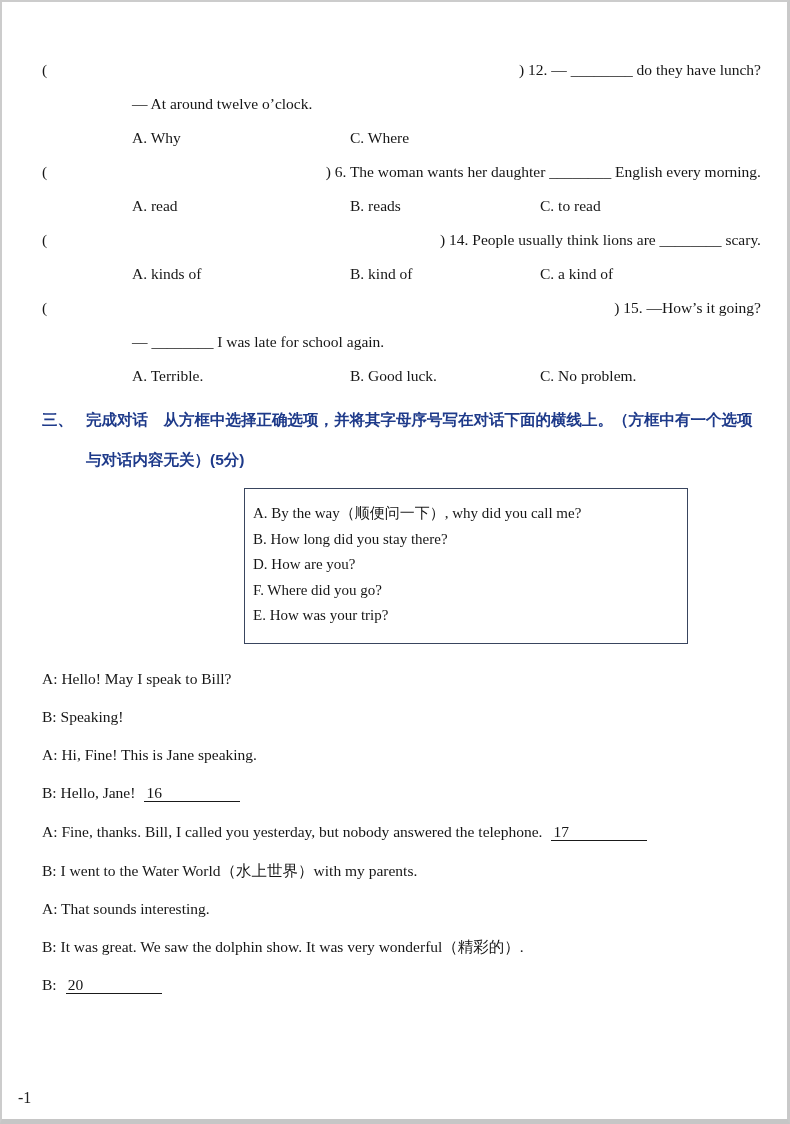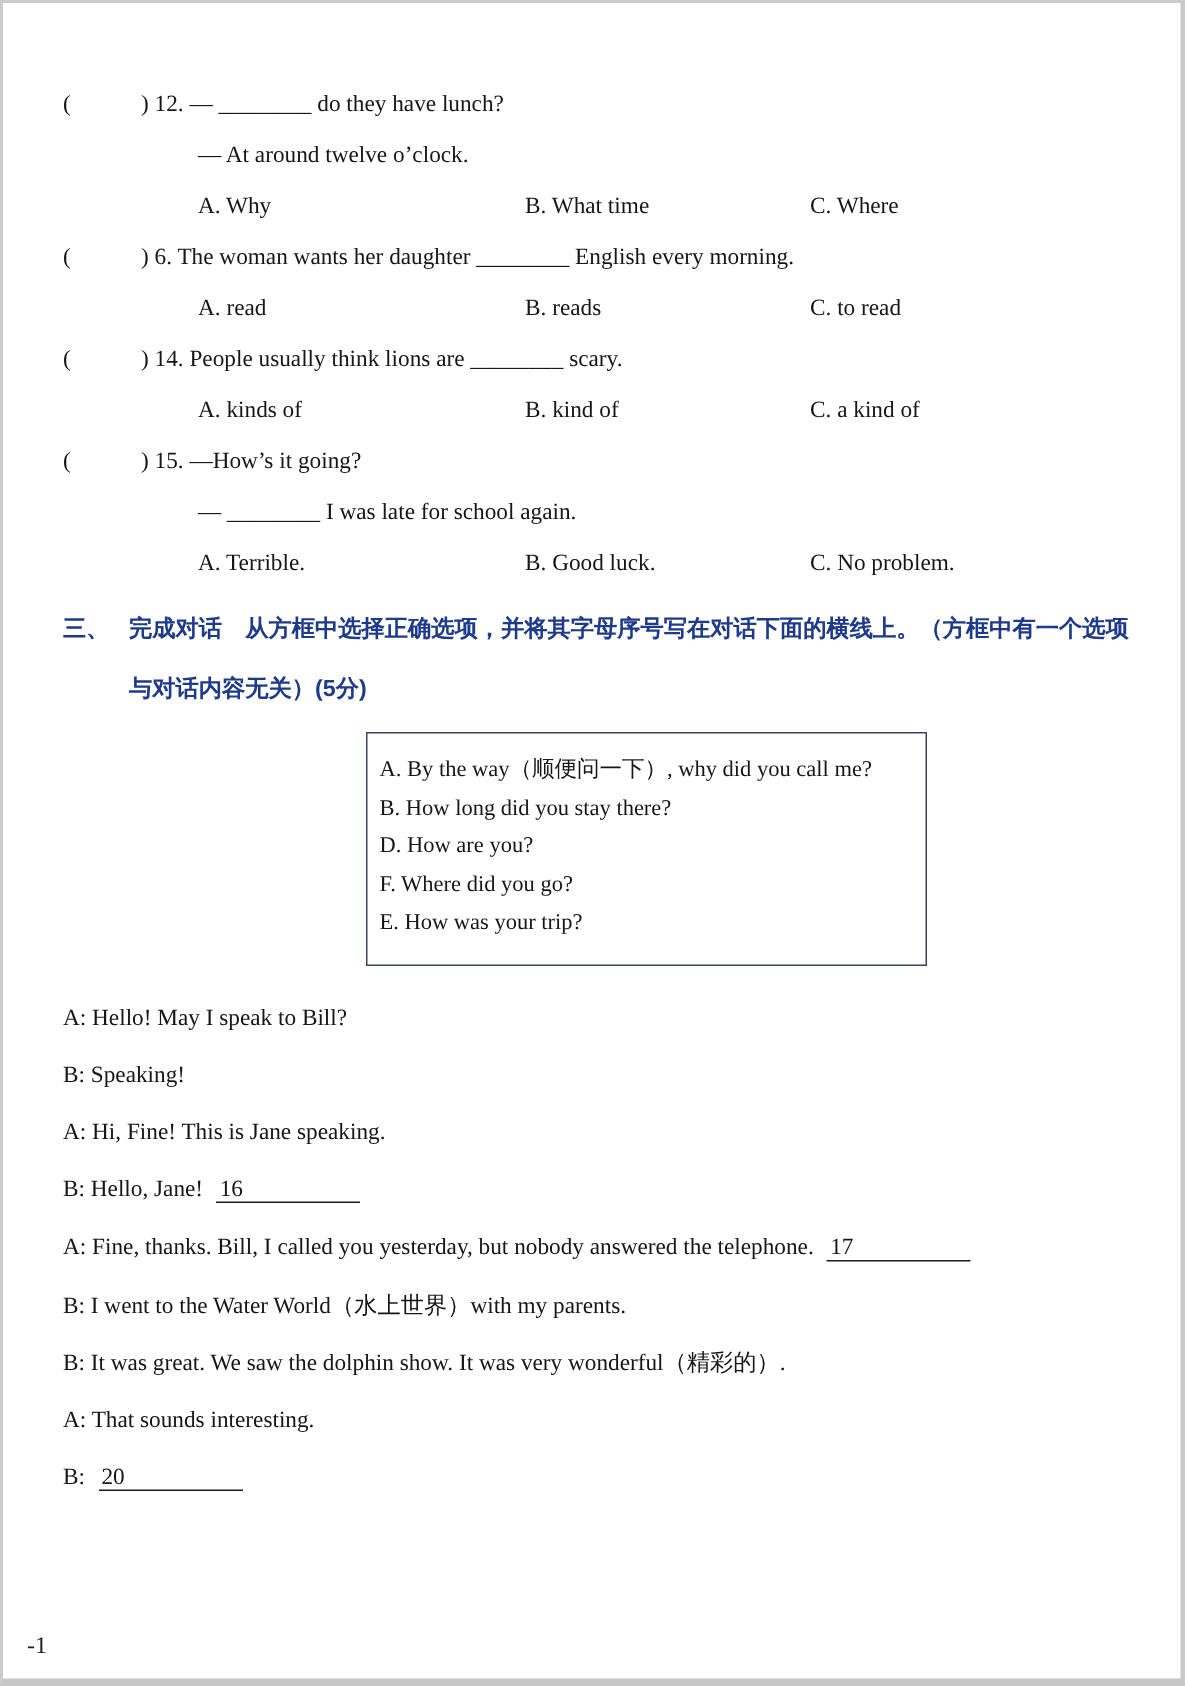--- a/index.html
+++ b/index.html
@@ -20,21 +20,21 @@
   }
   .content {
     padding: 58px 26px 0 40px;
     font-size: 15.5px;
     color: #161616;
   }
 
   
   .qline { display: flex; line-height: 19px; margin: 0 0 15px; }
   .qparen { width: 52px; flex: none; }
-  .qrest { flex: 1; }
+  .qrest { flex: 1; text-align: right; }
   .qindent { margin: 0 0 15px 90px; line-height: 19px; }
   .opts {
     display: grid;
     grid-template-columns: 218px 190px 1fr;
     margin: 0 0 15px 90px;
     line-height: 19px;
   }
 
   
   .sec-heading {
@@ -43,21 +43,21 @@
     font-weight: bold;
     font-size: 15.5px;
     line-height: 40px;
     margin: 2px 0 0;
   }
   .sec-num { width: 44px; flex: none; }
   .sec-text { flex: 1; }
 
   
   .optbox {
-    width: 374px;
+    width: 444px;
     margin: 8px 0 0 202px;
     border: 1.5px solid #39455e;
     padding: 12px 8px 14px 8px;
   }
   .optbox p { margin: 0; line-height: 25.5px; font-size: 15px; }
 
   
   .dialogue { margin-top: 26px; }
   .dlg { margin: 0 0 21px; line-height: 17px; }
   .blank {
@@ -84,21 +84,20 @@
   <div class="content">
 
     <div>
       <p class="qline">
         <span class="qparen">(</span>
         <span class="qrest">) 12. — ________ do they have lunch?</span>
       </p>
       <p class="qindent">— At around twelve o’clock.</p>
       <div class="opts">
         <span>A. Why</span>
-        <span>B. What time</span>
         <span>C. Where</span>
       </div>
     </div>
 
     <div>
       <p class="qline">
         <span class="qparen">(</span>
         <span class="qrest">) 6. The woman wants her daughter ________ English every morning.</span>
       </p>
       <div class="opts">
@@ -159,24 +158,24 @@
       <p class="dlg">
         <span>B: Hello, Jane!</span><span class="blank">16</span>
       </p>
       <p class="dlg">
         <span>A: Fine, thanks. Bill, I called you yesterday, but nobody answered the telephone.</span><span class="blank">17</span>
       </p>
       <p class="dlg">
         <span>B: I went to the Water World（水上世界）with my parents.</span>
       </p>
       <p class="dlg">
-        <span>B: It was great. We saw the dolphin show. It was very wonderful（精彩的）.</span>
+        <span>A: That sounds interesting.</span>
       </p>
       <p class="dlg">
-        <span>A: That sounds interesting.</span>
+        <span>B: It was great. We saw the dolphin show. It was very wonderful（精彩的）.</span>
       </p>
       <p class="dlg">
         <span>B:</span><span class="blank">20</span>
       </p>
     </div>
 
   </div>
 
   <div class="pageno">-1</div>
 </div>

